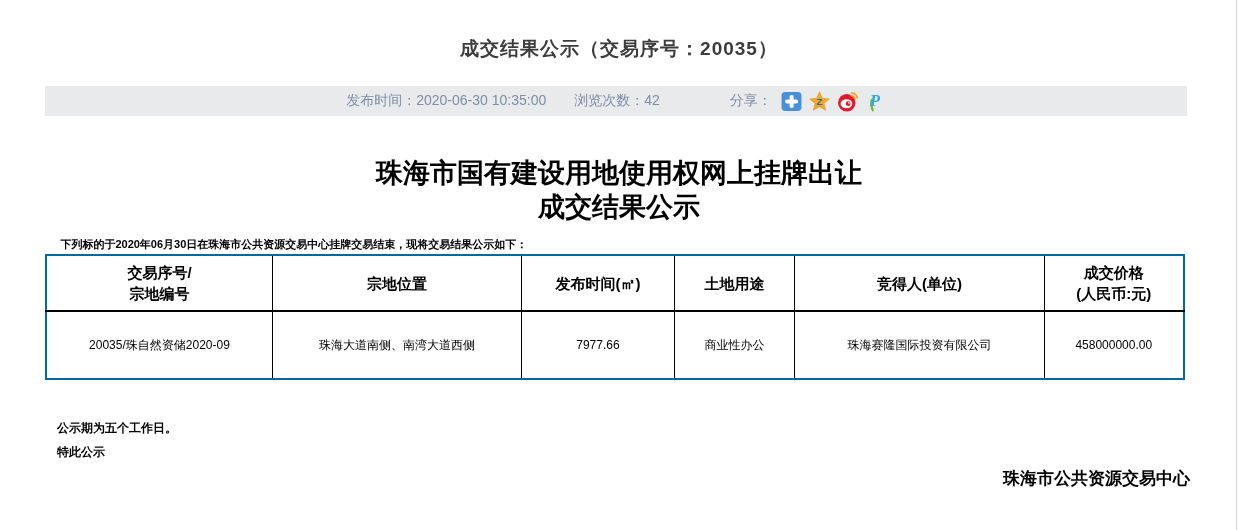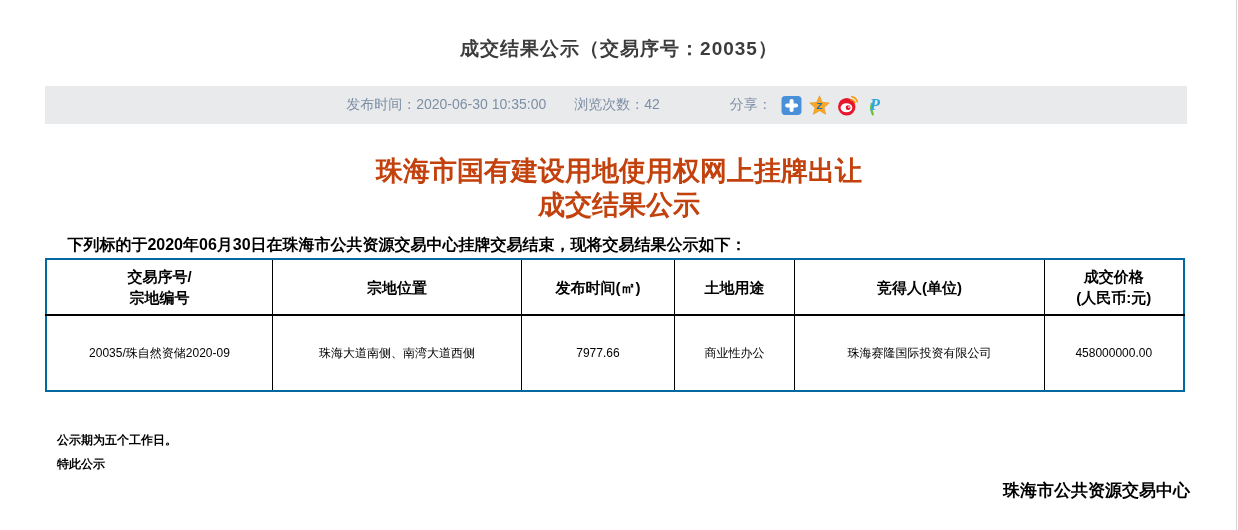--- a/index.html
+++ b/index.html
@@ -18,47 +18,47 @@
   .page-title {
     margin: 36px 0 0 0;
     text-align: center;
     font-size: 19px;
     font-weight: bold;
     color: #3c3c3c;
     letter-spacing: 1px;
   }
   .meta-bar {
     margin: 24px 51px 0 45px;
-    height: 38px;
+    height: 30px;
     background: #e9eaec;
     display: flex;
     align-items: center;
     justify-content: center;
     font-size: 14px;
     color: #7d8fa5;
   }
   .meta-item { white-space: nowrap; }
   .meta-publish { margin-right: 28px; }
   .meta-source  { margin-right: 46px; }
   .meta-views   { margin-right: 62px; }
   .meta-share   { display: flex; align-items: center; margin-left: 8px; }
   .share-icons  { display: flex; align-items: center; margin-left: 9px; }
   .share-icon   { width: 21px; height: 21px; display: block; margin-right: 7px; cursor: pointer; }
   .share-icon:last-child { margin-right: 0; }
   .doc-heading {
-    margin-top: 30px;
+    margin-top: 40px;
     text-align: center;
     font-size: 27px;
     font-weight: bold;
-    color: #c2410c;
+    color: #000000;
     line-height: 34px;
   }
   .doc-intro {
     margin: 13px 48px 2px 45px;
-    font-size: 16px;
+    font-size: 11px;
     font-weight: bold;
     color: #000;
     text-indent: 1.4em;
   }
   .result-table {
     margin-left: 45px;
     width: 1140px;
     border-collapse: collapse;
     border: 2px solid #0369a1;
     table-layout: fixed;
@@ -74,21 +74,21 @@
   .result-table th {
     font-size: 15px;
     font-weight: bold;
     height: 56px;
     line-height: 21px;
     border-bottom: 2px solid #000;
   }
   .result-table td {
     font-size: 12px;
     font-weight: normal;
-    height: 76px;
+    height: 68px;
   }
   .closing {
     margin: 36px 0 0 57px;
     font-size: 12px;
     font-weight: bold;
     color: #000;
     line-height: 24px;
   }
   .signature {
     margin: 2px 48px 0 0;

